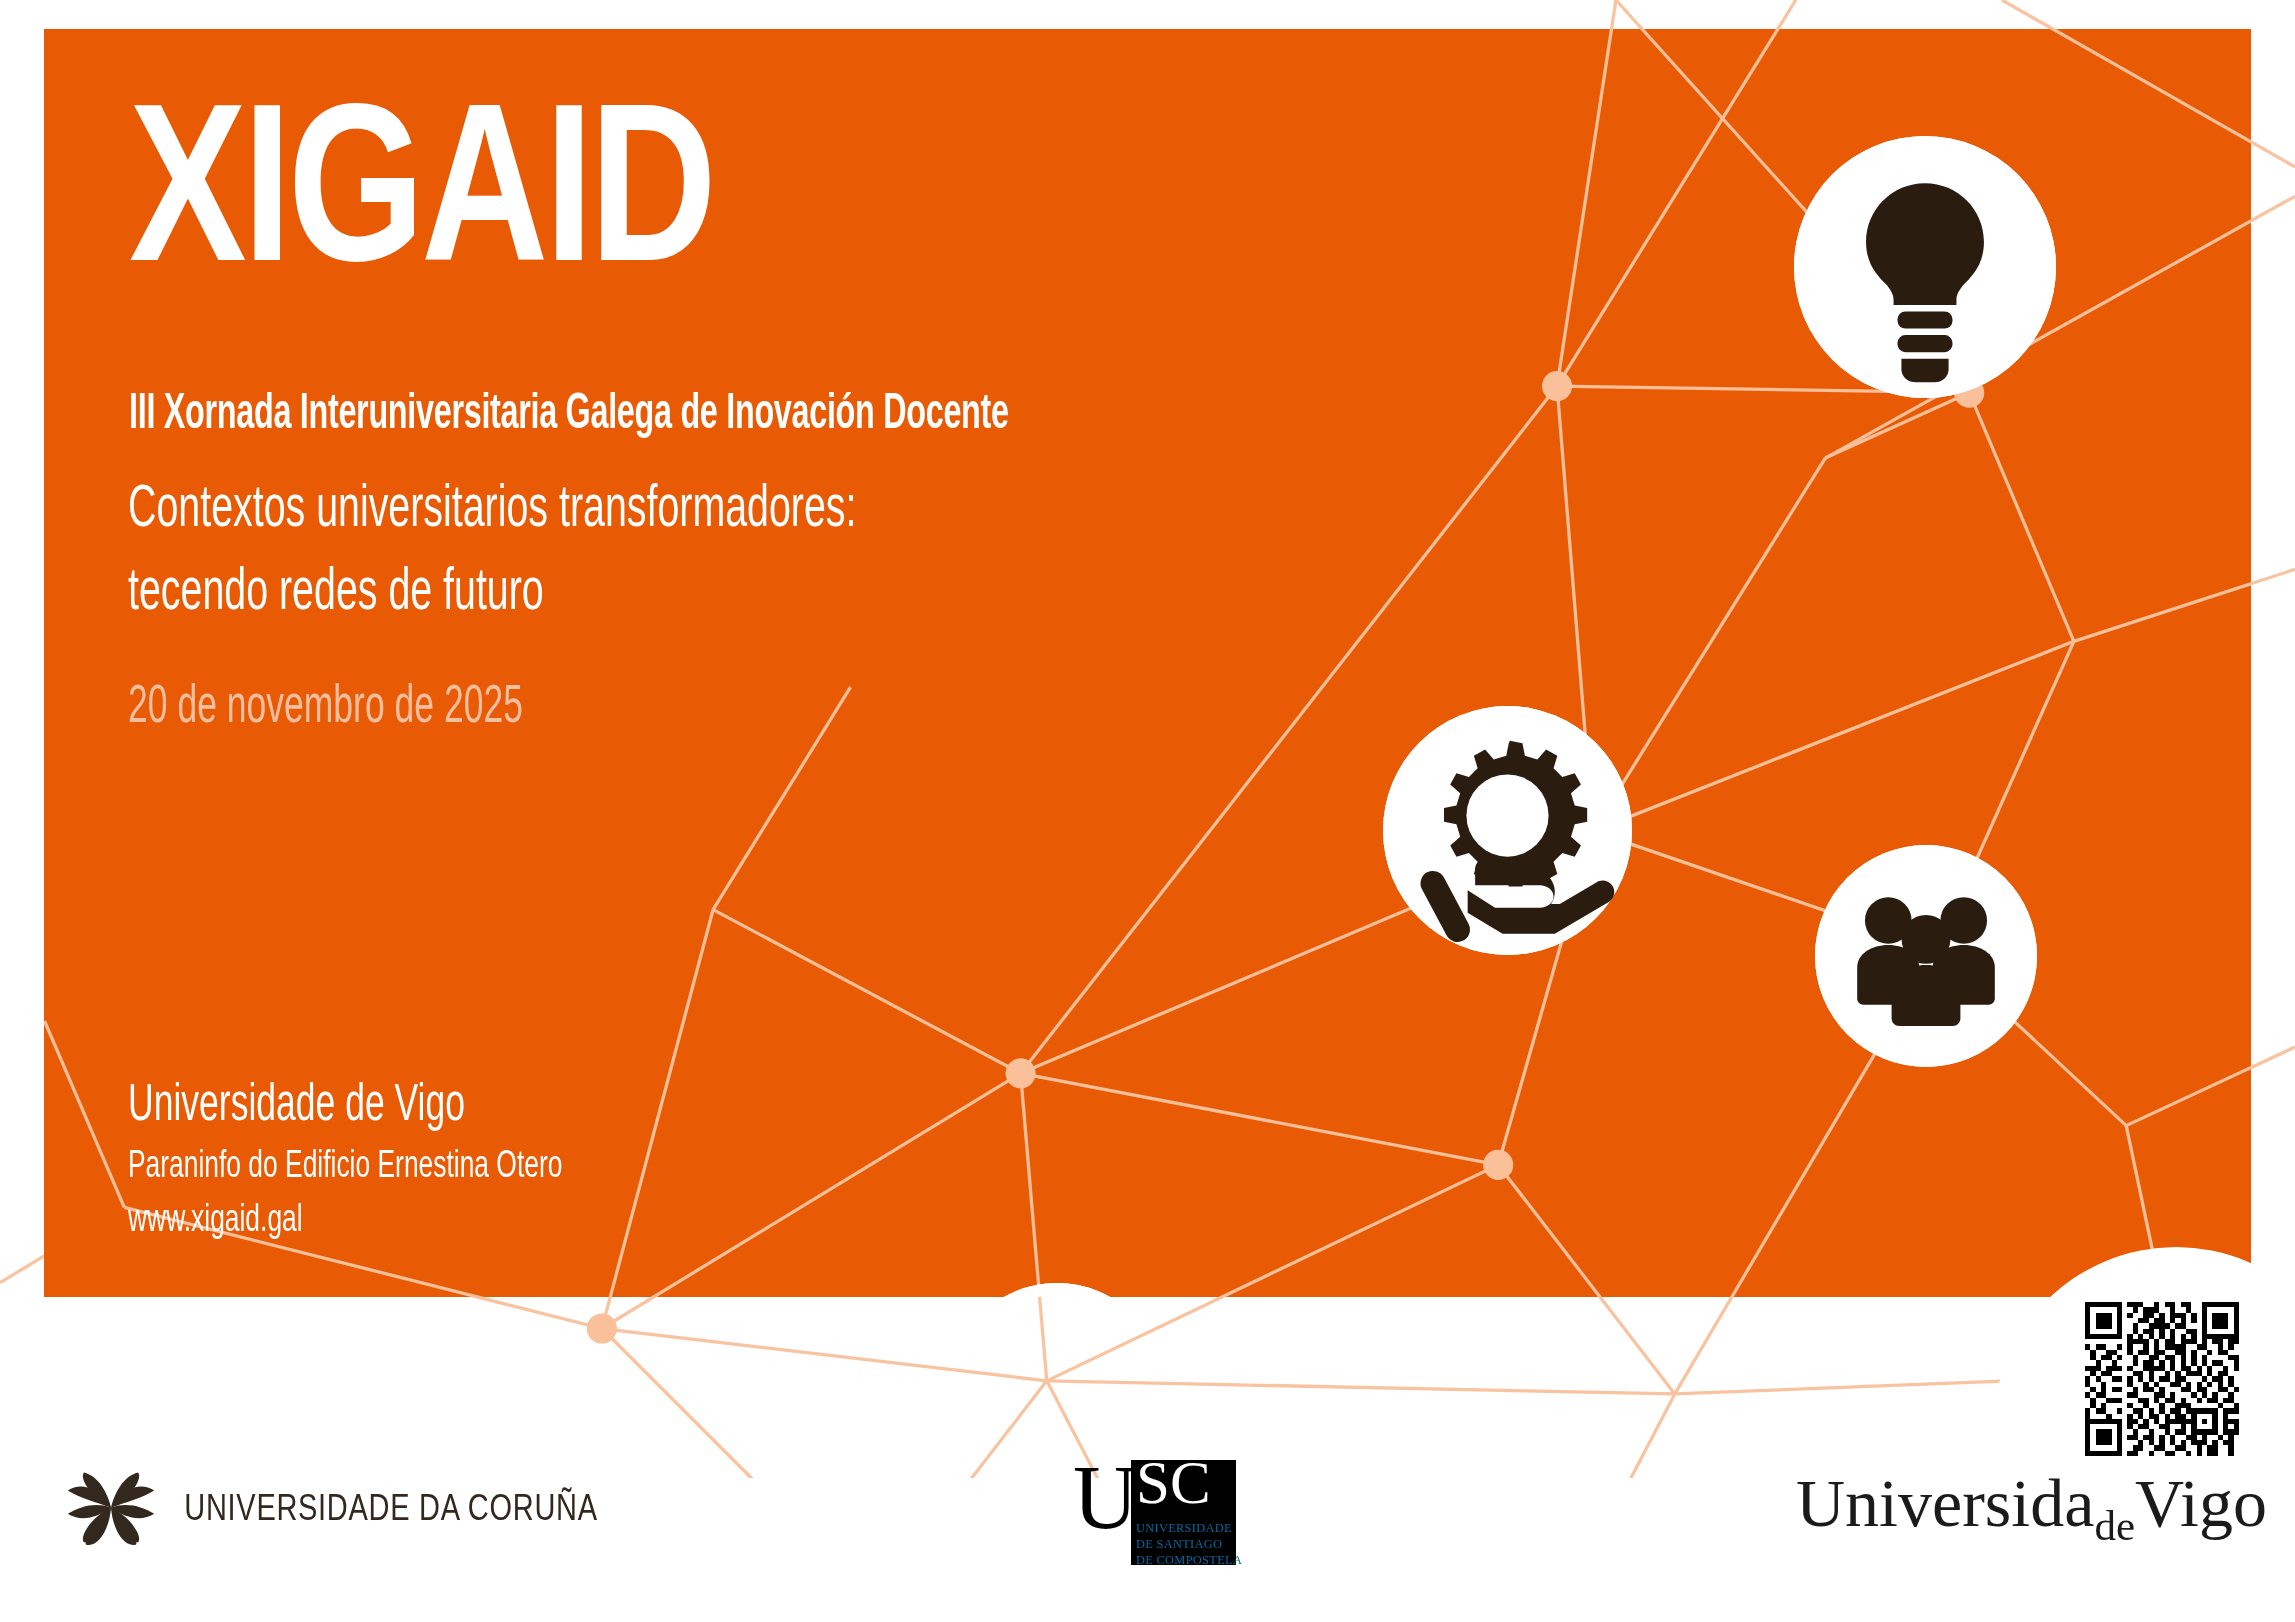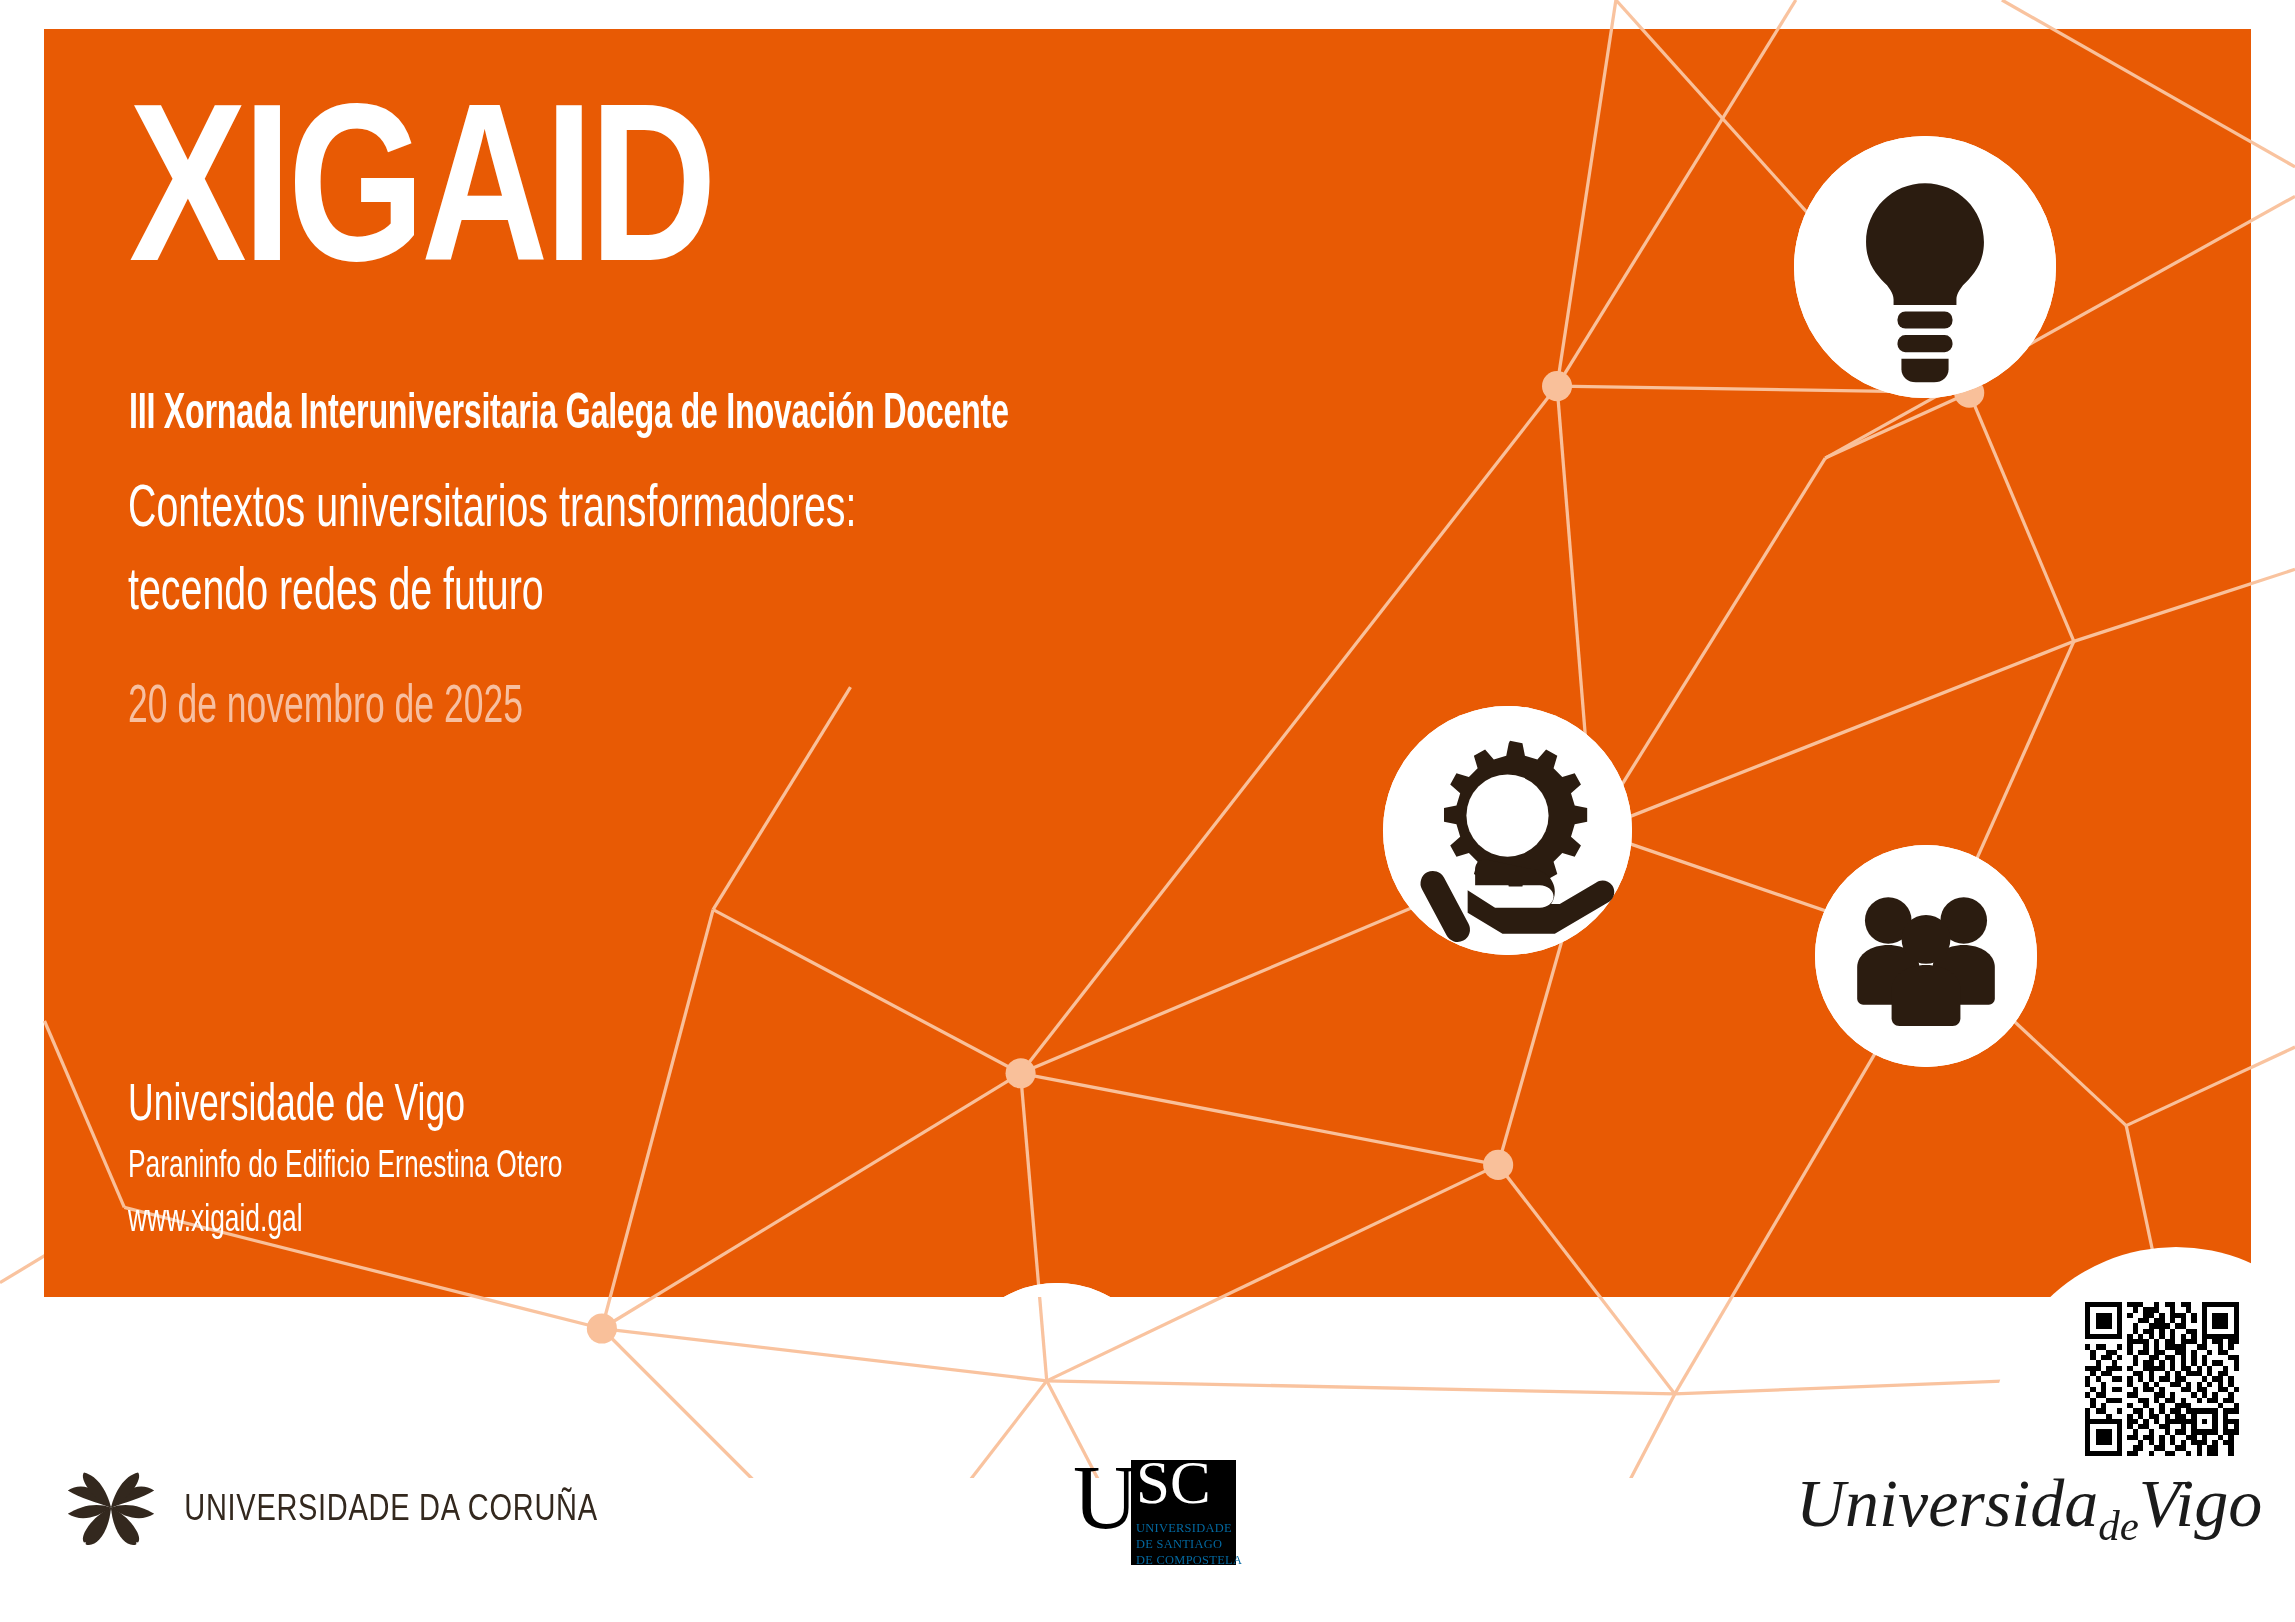--- a/index.html
+++ b/index.html
@@ -113,21 +113,21 @@
   .logo-usc .sc{
     position:absolute;left:63px;top:3.9px;
     font-family:"Liberation Serif", serif;font-size:61px;line-height:1;color:#ffffff;
   }
   .logo-usc .small{
     position:absolute;left:63px;top:73px;color:#0369a1;
     font-family:"Liberation Serif", serif;font-size:12.4px;line-height:1.28;letter-spacing:0.3px;
   }
 
   .logo-vigo{position:absolute;left:1796px;top:27.5px;
-    font-family:"Liberation Serif", serif;color:#1b1b1b;white-space:nowrap;font-style:italic;}
+    font-family:"Liberation Serif", serif;color:#1b1b1b;white-space:nowrap;}
   .logo-vigo .big{font-size:68px;}
   .logo-vigo .sub{font-size:43px;position:relative;top:14.4px;}
 </style>
 </head>
 <body>
 
 <div id="poster">
 
   <svg id="net" viewBox="0 0 3508 2480" preserveAspectRatio="none">
     <g stroke="#F9C09A" stroke-width="5" fill="none" opacity="0.95">

